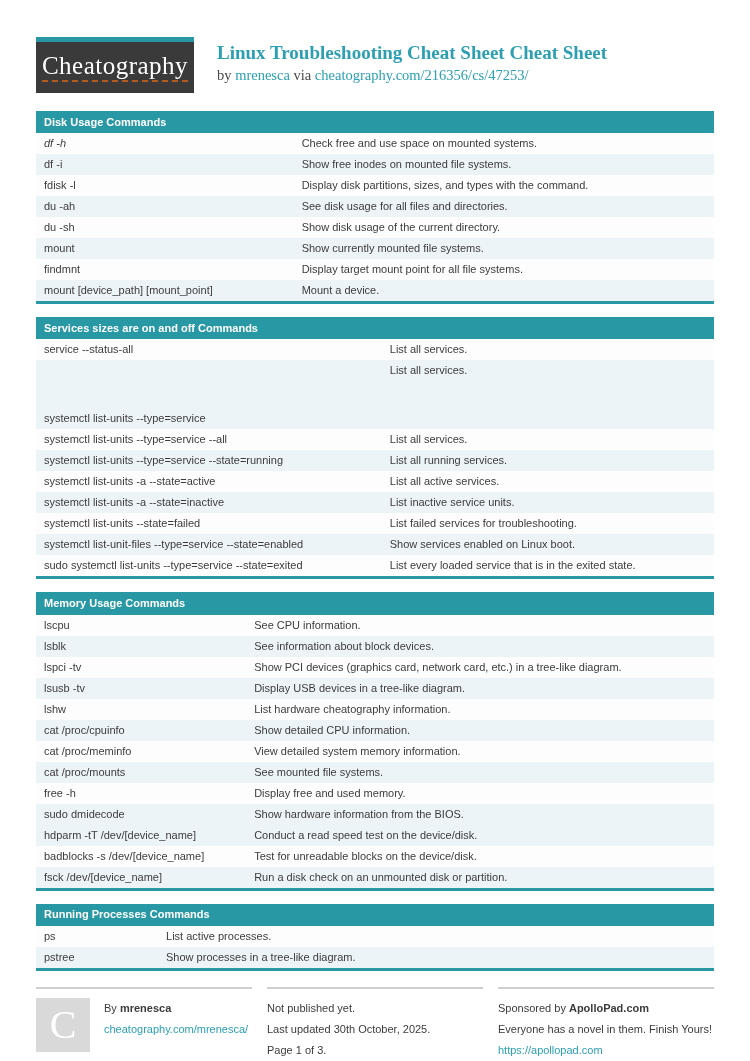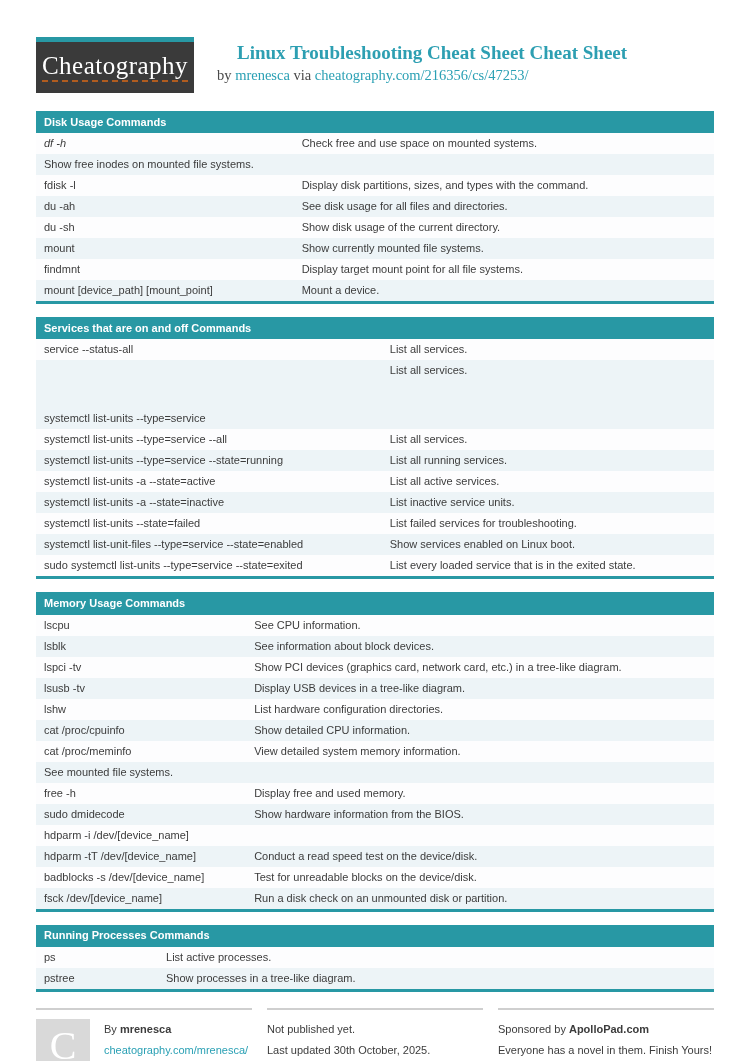--- a/index.html
+++ b/index.html
@@ -27,21 +27,21 @@
   }
   .logo-text{
     font-family:"Liberation Serif","DejaVu Serif",serif;
     color:#fff;font-size:25px;letter-spacing:.5px;
     border-bottom:2px dashed var(--underline);
     padding-bottom:1px;line-height:1.05;
   }
   .title-block{padding-left:23px;padding-top:6px;}
   .page-title{
     font-family:"Liberation Serif","DejaVu Serif",serif;
-    font-size:19px;font-weight:bold;color:var(--title);line-height:1.1;margin-left:20px;
+    font-size:19px;font-weight:bold;color:var(--title);line-height:1.1;
   }
   .byline{
     font-family:"Liberation Serif","DejaVu Serif",serif;
     font-size:14.5px;color:#4a4a4a;margin-top:3px;
   }
   .byline a{color:var(--link);text-decoration:none;}
 
   
   .section{margin-bottom:13px;border-bottom:3px solid var(--teal);}
   .sec-head{
@@ -89,20 +89,21 @@
   </div>
 
   <div id="sections">
       <div class="section">
         <div class="sec-head">Disk Usage Commands</div>
         <div class="row">
           <div class="cell cmd" style="width: 38%; font-style: italic;">df -h</div>
           <div class="cell desc">Check free and use space on mounted systems.</div>
         </div>
         <div class="row">
+          <div class="cell cmd" style="width: 38%;">df -i</div>
           <div class="cell desc">Show free inodes on mounted file systems.</div>
         </div>
         <div class="row">
           <div class="cell cmd" style="width: 38%;">fdisk -l</div>
           <div class="cell desc">Display disk partitions, sizes, and types with the command.</div>
         </div>
         <div class="row">
           <div class="cell cmd" style="width: 38%;">du -ah</div>
           <div class="cell desc">See disk usage for all files and directories.</div>
         </div>
@@ -117,21 +118,21 @@
         <div class="row">
           <div class="cell cmd" style="width: 38%;">findmnt</div>
           <div class="cell desc">Display target mount point for all file systems.</div>
         </div>
         <div class="row">
           <div class="cell cmd" style="width: 38%;">mount [device_path] [mount_point]</div>
           <div class="cell desc">Mount a device.</div>
         </div>
       </div>
       <div class="section">
-        <div class="sec-head">Services that are on and off Commands</div>
+        <div class="sec-head">Services sizes are on and off Commands</div>
         <div class="row">
           <div class="cell cmd" style="width: 51%;">service --status-all</div>
           <div class="cell desc">List all services.</div>
         </div>
         <div class="row">
           <div class="cell cmd" style="width: 51%; margin-top: 48px;">systemctl list-units --type=service</div>
           <div class="cell desc">List all services.</div>
         </div>
         <div class="row">
           <div class="cell cmd" style="width: 51%;">systemctl list-units --type=service --all</div>
@@ -175,43 +176,43 @@
         <div class="row">
           <div class="cell cmd" style="width: 31%;">lspci -tv</div>
           <div class="cell desc">Show PCI devices (graphics card, network card, etc.) in a tree-like diagram.</div>
         </div>
         <div class="row">
           <div class="cell cmd" style="width: 31%;">lsusb -tv</div>
           <div class="cell desc">Display USB devices in a tree-like diagram.</div>
         </div>
         <div class="row">
           <div class="cell cmd" style="width: 31%;">lshw</div>
-          <div class="cell desc">List hardware configuration directories.</div>
+          <div class="cell desc">List hardware cheatography information.</div>
         </div>
         <div class="row">
           <div class="cell cmd" style="width: 31%;">cat /proc/cpuinfo</div>
           <div class="cell desc">Show detailed CPU information.</div>
         </div>
         <div class="row">
           <div class="cell cmd" style="width: 31%;">cat /proc/meminfo</div>
           <div class="cell desc">View detailed system memory information.</div>
         </div>
         <div class="row">
+          <div class="cell cmd" style="width: 31%;">cat /proc/mounts</div>
           <div class="cell desc">See mounted file systems.</div>
         </div>
         <div class="row">
           <div class="cell cmd" style="width: 31%;">free -h</div>
           <div class="cell desc">Display free and used memory.</div>
         </div>
         <div class="row">
           <div class="cell cmd" style="width: 31%;">sudo dmidecode</div>
           <div class="cell desc">Show hardware information from the BIOS.</div>
         </div>
         <div class="row">
-          <div class="cell cmd" style="width: 31%;">hdparm -i /dev/[device_name]</div>
         </div>
         <div class="row">
           <div class="cell cmd" style="width: 31%;">hdparm -tT /dev/[device_name]</div>
           <div class="cell desc">Conduct a read speed test on the device/disk.</div>
         </div>
         <div class="row">
           <div class="cell cmd" style="width: 31%;">badblocks -s /dev/[device_name]</div>
           <div class="cell desc">Test for unreadable blocks on the device/disk.</div>
         </div>
         <div class="row">

